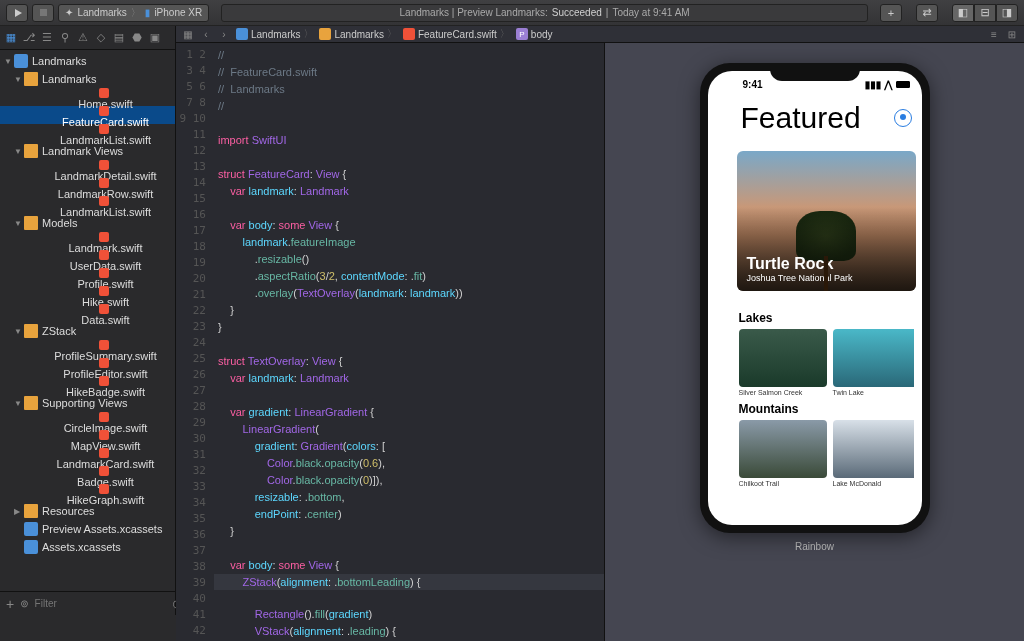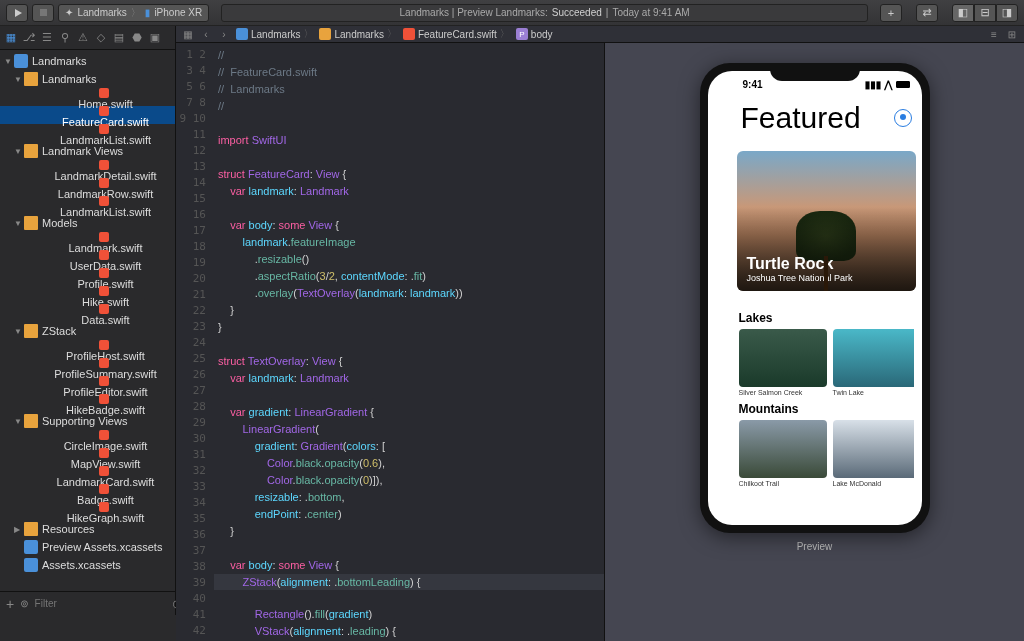--- a/index.html
+++ b/index.html
@@ -220,25 +220,20 @@
         </div>
         <div class="tree-row ind-2">
           <span class="arrow"></span>
           <span class="ico swift"></span>
           <span class="label">Data.swift</span>
         </div>
         <div class="tree-row ind-1">
           <span class="arrow">▼</span>
           <span class="ico folder"></span>
           <span class="label">ZStack</span>
-        </div>
-        <div class="tree-row ind-2">
-          <span class="arrow"></span>
-          <span class="ico swift"></span>
-          <span class="label">ProfileHost.swift</span>
         </div>
         <div class="tree-row ind-2">
           <span class="arrow"></span>
           <span class="ico swift"></span>
           <span class="label">ProfileSummary.swift</span>
         </div>
         <div class="tree-row ind-2">
           <span class="arrow"></span>
           <span class="ico swift"></span>
           <span class="label">ProfileEditor.swift</span>
@@ -480,19 +475,19 @@
                     </div>
                     <div class="card">
                       <div class="card-img mt3"></div>
                       <div class="card-label">Icy Bay</div>
                     </div>
                   </div>
                 </div>
               </div>
           </div>
         </div>
-        <div class="canvas-label">Preview</div>
+        <div class="canvas-label">Rainbow</div>
 
       </div>
     </div>
 
   </div>
 </div>
 
 </body></html>

